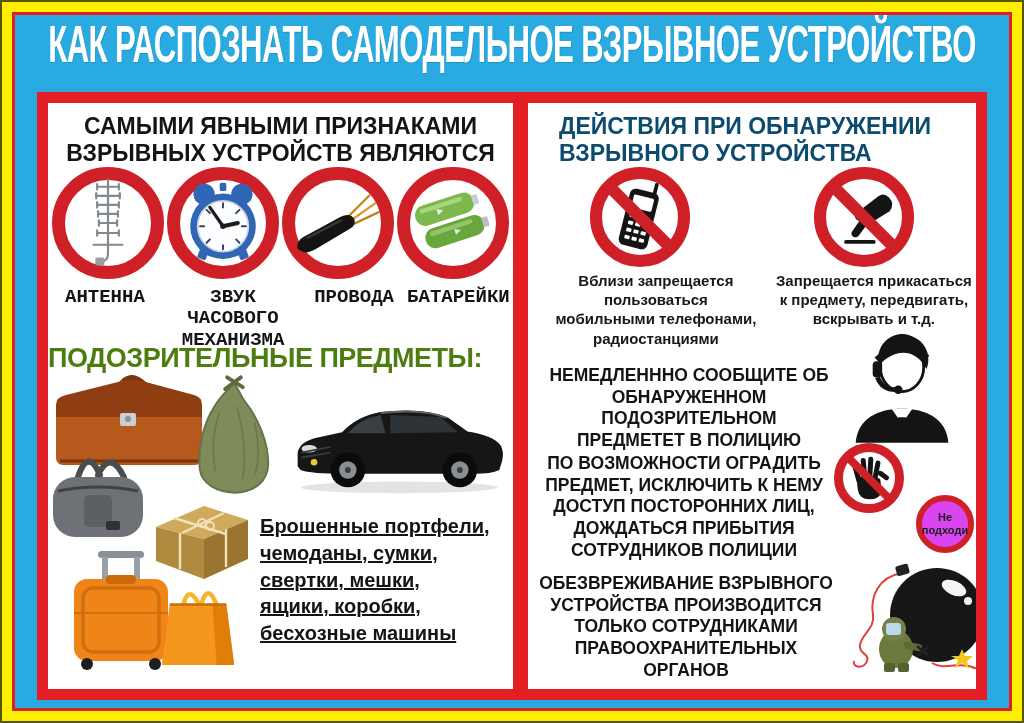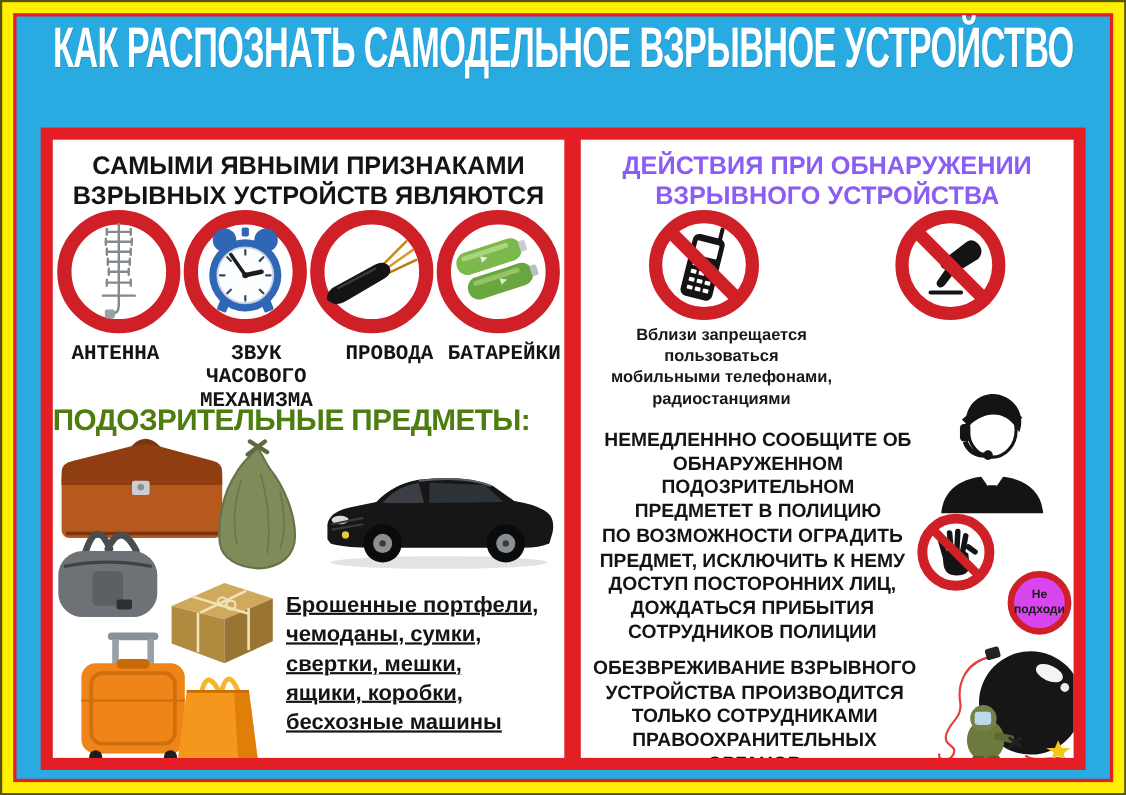--- a/index.html
+++ b/index.html
@@ -10,21 +10,21 @@
   }
   .frame-red { position:absolute; left:10px; top:10px; right:10px; bottom:10px; background:#e31e25; }
   .frame-blue { position:absolute; left:13px; top:13px; right:13px; bottom:13px; background:#29abe2; }
 
   .header { position:absolute; top:0; left:0; right:0; height:57px;
     display:flex; align-items:center; justify-content:center; }
   .header-title { color:#ffffff; font-size:52px; white-space:nowrap;
     transform:scaleX(0.60); letter-spacing:-1px; text-shadow:1px 1px 0 rgba(0,0,0,.15); }
 
   .content { position:absolute; left:22px; right:22px; top:77px; bottom:8px;
-    background:#e31e25; padding:11px; box-sizing:border-box; display:flex; gap:15px;margin-top:24px; }
+    background:#e31e25; padding:11px; box-sizing:border-box; display:flex; gap:15px; }
   .panel { background:#ffffff; position:relative; overflow:hidden; }
   .panel-left { width:465px; }
   .panel-right { flex:1; }
 
   
   .lp-heading { position:absolute; top:10px; left:0; right:0; text-align:center;
     font-size:23px; line-height:1.18; color:#141414; white-space:pre-line; }
   .signs-row { position:absolute; top:64px; left:4px; right:4px;
     display:flex; justify-content:space-between; }
   .ring { position:relative; border-radius:50%; background:#fff; box-sizing:border-box;
@@ -40,22 +40,22 @@
     font-size:19px; line-height:1.12; color:#141414; }
   .labels-row > div { white-space:pre-line;font-family:Liberation Mono, monospace; }
   .lab-1 { width:120px; } .lab-2 { width:150px; } .lab-3 { width:105px; } .lab-4 { width:115px; }
   .lp-subheading { position:absolute; top:240px; left:0; right:0; text-align:left;
     font-size:27px; color:#4d7c0f; letter-spacing:-0.5px; }
   .collage-item { position:absolute; }
   .lp-text { position:absolute; left:212px; top:410px; width:252px;
     font-size:20px; line-height:1.34; color:#141414; white-space:pre-line;text-decoration:underline; }
 
   
-  .rp-heading { position:absolute; top:10px; left:0; right:0; text-align:center;
-    font-size:23px; line-height:1.18; color:#8b5cf6; white-space:pre-line; }
+  .rp-heading { position:absolute; top:10px; left:0; right:0; 
+    font-size:23px; line-height:1.18; color:#0c4a6e; white-space:pre-line;padding-left:31px; }
   .rp-signs { position:absolute; top:64px; left:0; right:0;
     display:flex; justify-content:space-around; }
   .rp-captions { position:absolute; top:168px; left:8px; right:4px; display:flex; }
   .rp-caption { font-size:15px; line-height:1.28; text-align:center;
     color:#17171c; white-space:pre-line; }
   .cap-1 { width:55%; } .cap-2 { width:45%; }
   .step-text { position:absolute; font-size:17.5px; line-height:1.24; text-align:center;
     color:#141414; white-space:pre-line; }
   .step2-text { top:262px; left:6px; width:310px; }
   .step3-text { top:350px; left:6px; width:300px; }
@@ -327,20 +327,23 @@
                 <rect x="16" y="68" width="38" height="4.5" rx="2" fill="#141414"></rect>
               </svg>
             </span>
           </div>
         </div>
 
         <div class="rp-captions">
           <div class="rp-caption cap-1">Вблизи запрещается пользоваться
 мобильными телефонами,
 радиостанциями</div>
+          <div class="rp-caption cap-2">Запрещается прикасаться
+к предмету, передвигать,
+вскрывать и т.д.</div>
         </div>
 
         <div class="step-text step2-text">НЕМЕДЛЕНННО СООБЩИТЕ ОБ
 ОБНАРУЖЕННОМ ПОДОЗРИТЕЛЬНОМ
 ПРЕДМЕТЕТ В ПОЛИЦИЮ</div>
         <div class="operator-box">
           <svg width="104" height="120" viewBox="0 0 110 126">
             <ellipse cx="55" cy="44" rx="23" ry="26" fill="#ffffff" stroke="#141414" stroke-width="3"></ellipse>
             <path d="M30,44 C26,16 48,6 62,10 C82,16 86,34 81,46 C72,30 60,27 49,30 C41,33 34,37 30,44 Z" fill="#141414"></path>
             <path d="M28,36 Q55,10 82,34" stroke="#141414" stroke-width="6" fill="none"></path>

